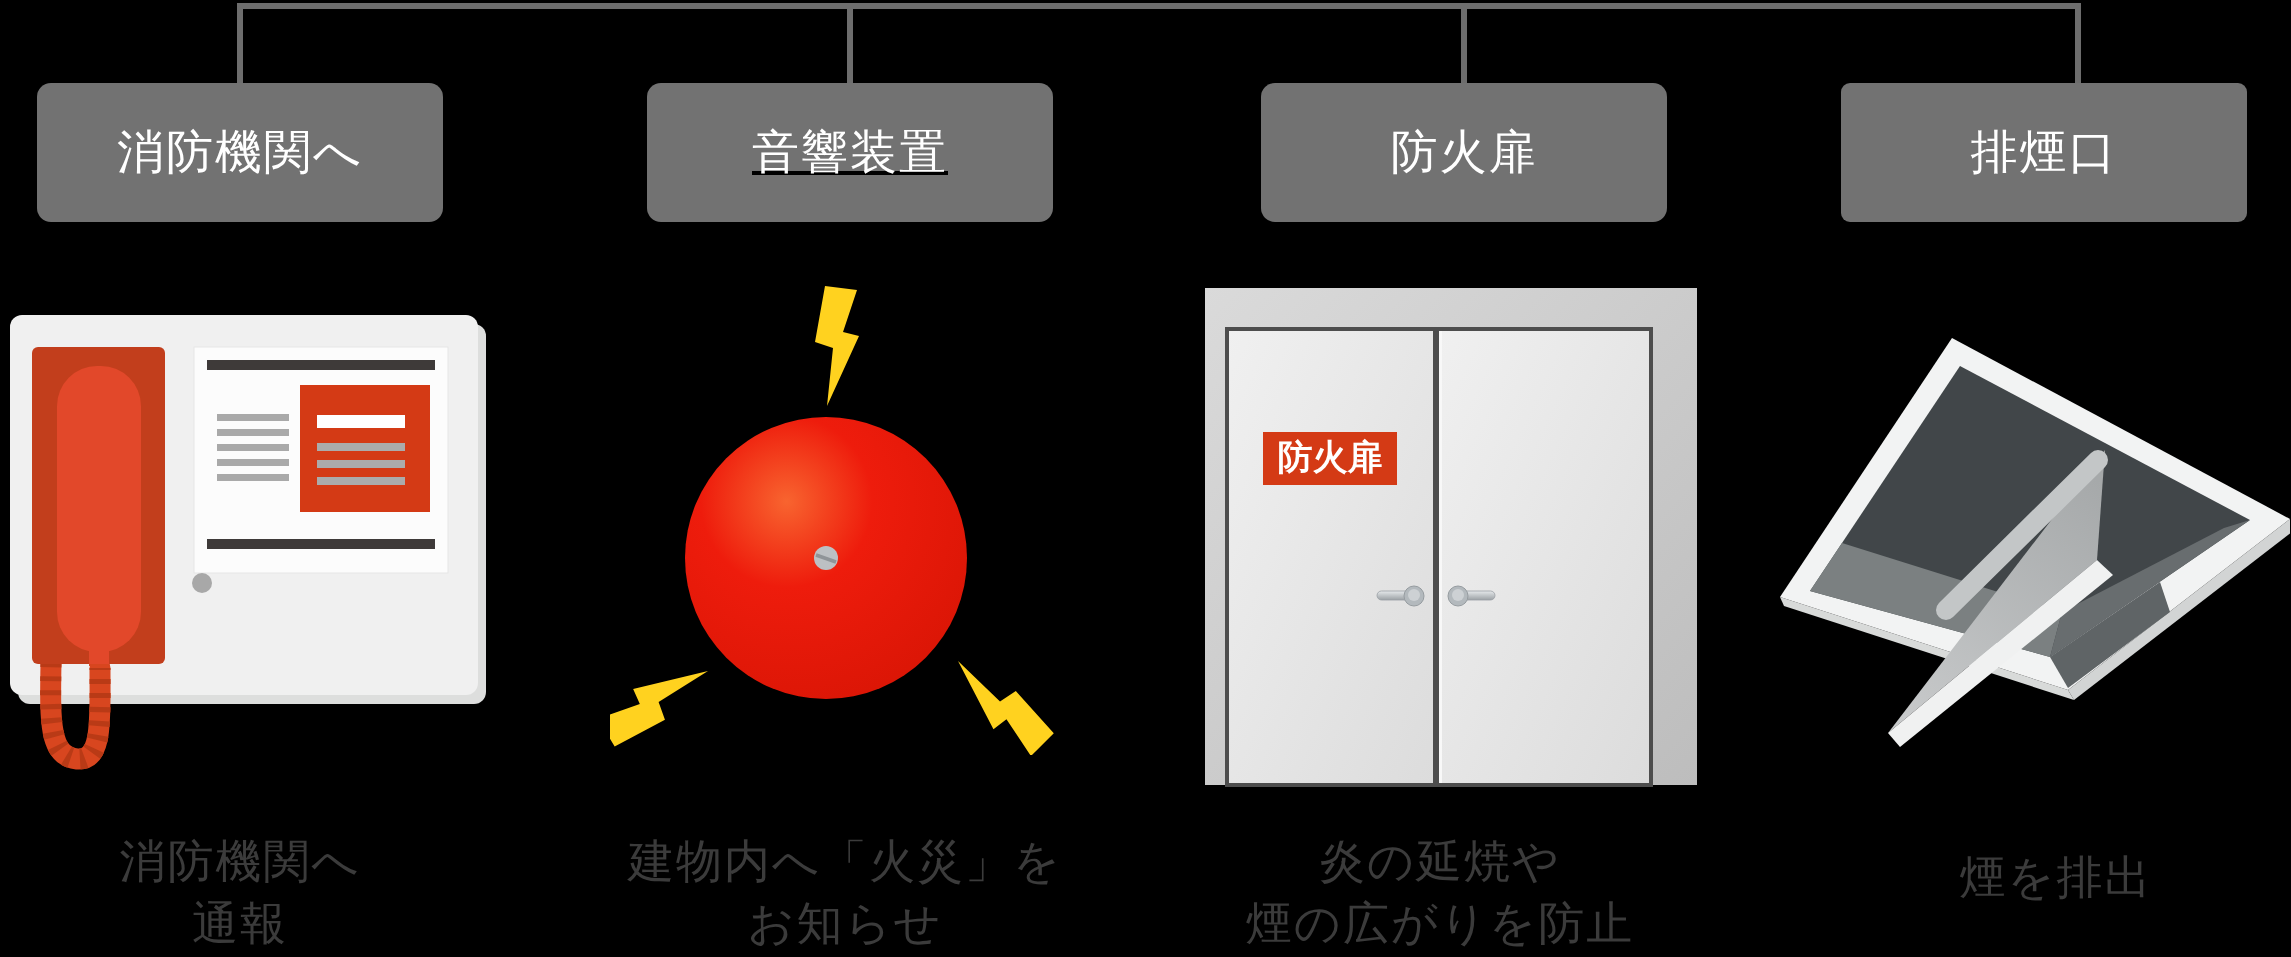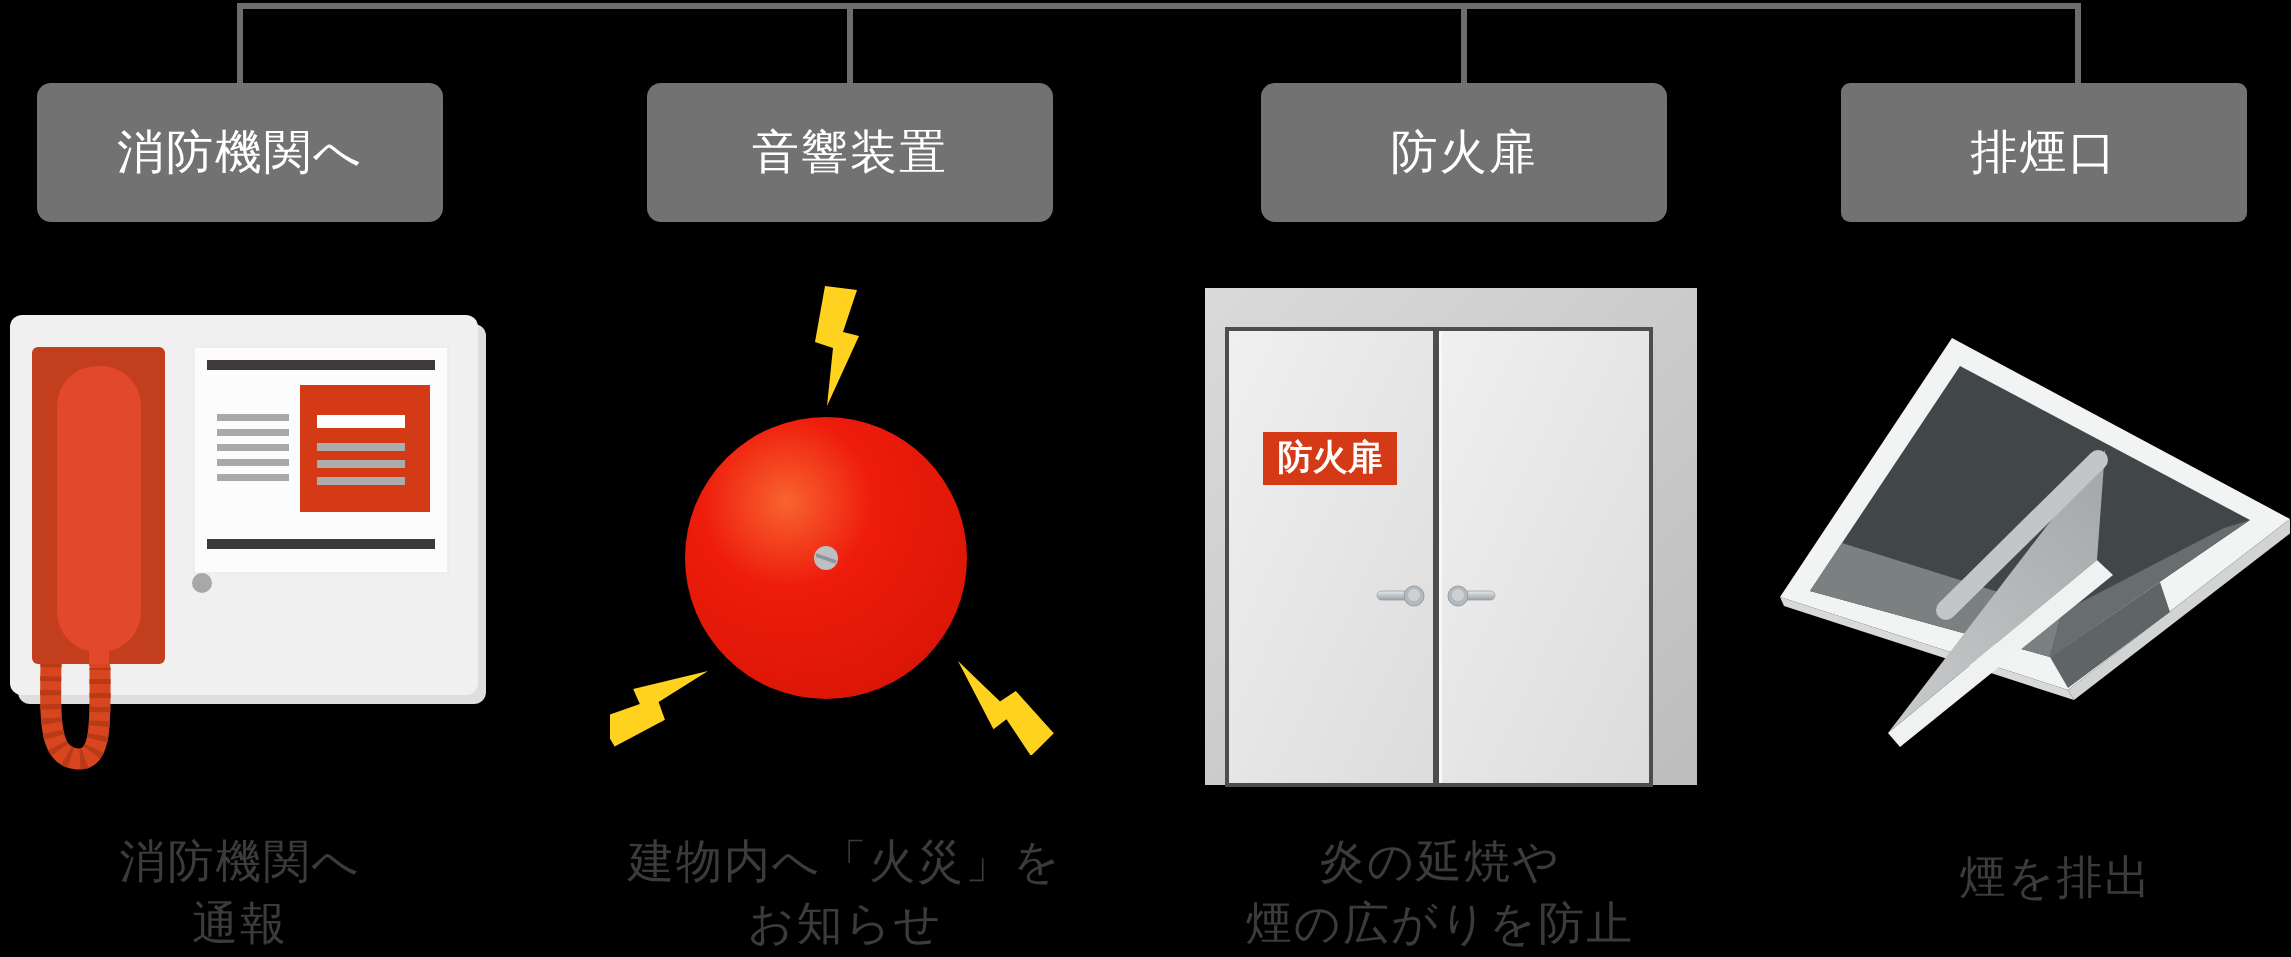--- a/index.html
+++ b/index.html
@@ -17,21 +17,21 @@
 
   
   .h-line{position:absolute;left:237px;top:3px;width:1844px;height:6px;background:var(--connector-gray);}
   .stub{position:absolute;top:3px;width:6px;height:82px;background:var(--connector-gray);}
   .stub.s1{left:237px;} .stub.s2{left:847px;} .stub.s3{left:1461px;} .stub.s4{left:2075px;}
 
   
   .label-box{position:absolute;top:83px;width:406px;height:139px;border-radius:14px;
     background:var(--box-gray);display:flex;align-items:center;justify-content:center;}
   .label-box span{color:var(--label-text);font-size:47px;letter-spacing:2px;}
-  .label-box.b1{left:37px;} .label-box.b2{left:647px;} .label-box.b3{left:1261px;} .label-box.b4{left:1841px;border-radius:9px;}
+  .label-box.b1{left:37px;} .label-box.b2{left:647px;text-decoration:underline;} .label-box.b3{left:1261px;} .label-box.b4{left:1841px;border-radius:9px;}
 
   
   .illus{position:absolute;}
   .illus.phone{left:5px;top:310px;width:490px;height:480px;}
   .illus.bell{left:610px;top:275px;width:460px;height:480px;}
   .illus.door{left:1205px;top:288px;width:492px;height:500px;}
   .illus.vent{left:1750px;top:300px;width:540px;height:480px;}
 
   
   .caption{position:absolute;top:830px;width:560px;text-align:center;color:var(--caption-text);

